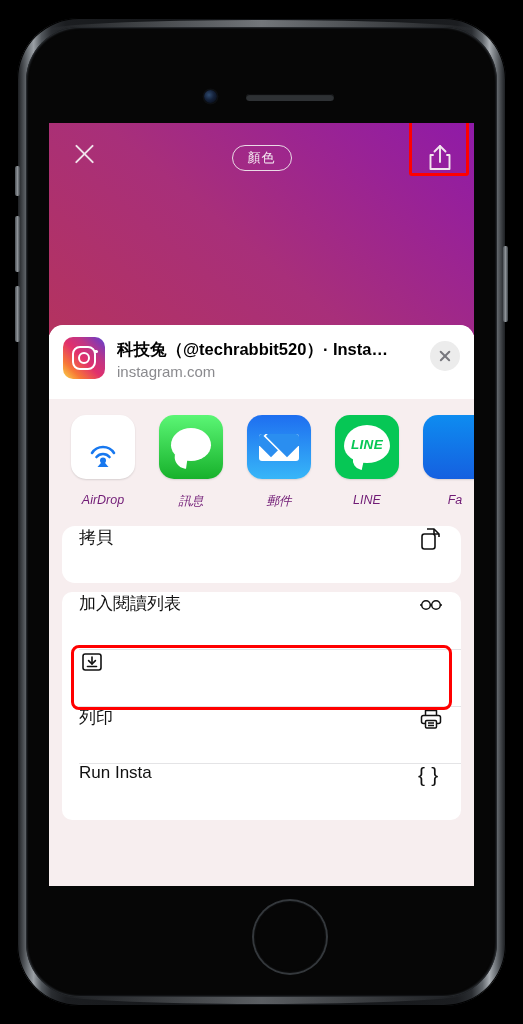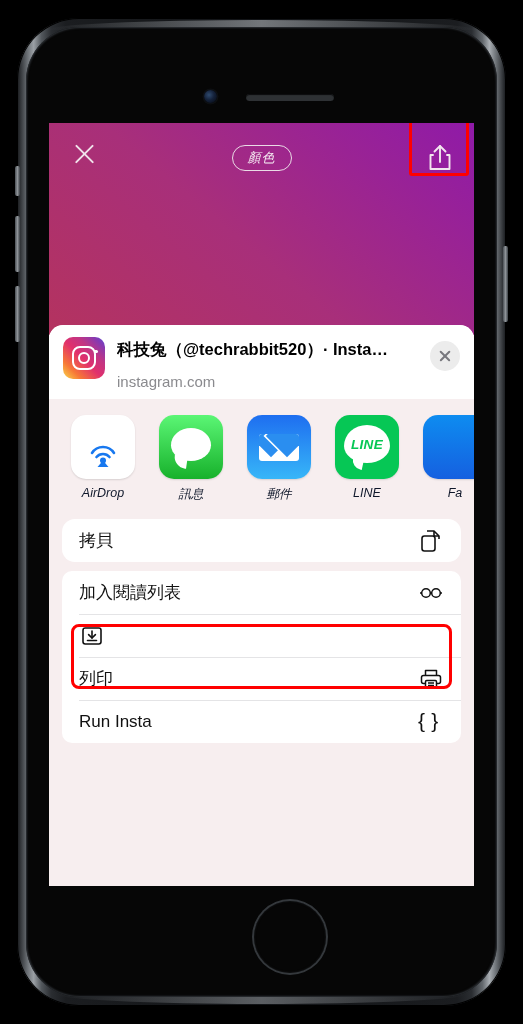--- a/index.html
+++ b/index.html
@@ -74,21 +74,20 @@
     left: 49px; top: 123px;
     width: 425px; height: 763px;
     overflow: hidden;
     background: #fff;
   }
 
   
   #story-area {
     position: absolute; left:0; top:0; width:100%; height:212px;
     background: linear-gradient(40deg, #b4335f 0%, #a82f7a 45%, #8f1aa8 100%);
-    font-style: italic;
   }
   #close-x {
     position:absolute; left:20px; top:16px; width:30px; height:30px;
   }
   #close-x::before, #close-x::after{
     content:""; position:absolute; left:3px; top:14px; width:25px; height:2.2px;
     background:#f0e2ea; border-radius:2px;
   }
   #close-x::before{ transform:rotate(45deg); }
   #close-x::after { transform:rotate(-45deg); }
@@ -129,36 +128,36 @@
              position:relative; }
   #ig-icon .ring{ position:absolute; left:9px; top:9px; width:24px; height:24px;
              border:2.6px solid #fff; border-radius:8px; }
   #ig-icon .lens{ position:absolute; left:15px; top:15px; width:12px; height:12px;
              border:2.6px solid #fff; border-radius:50%; }
   #ig-icon .dot { position:absolute; right:7px; top:12.5px; width:3.6px; height:3.6px;
              background:#fff; border-radius:50%; }
   #header-text { flex:1 1 auto; min-width:0; padding-top:1px; }
   #header-title { font-size:16.5px; font-weight:bold; color:#000; white-space:nowrap;
                   overflow:hidden; text-overflow:clip; line-height:1.35; }
-  #header-sub { font-size:15px; color:#8a8a8e; line-height:1.5; margin-top:11px; }
+  #header-sub { font-size:15px; color:#8a8a8e; line-height:1.5; margin-top:1px; }
   #header-close { flex:0 0 auto; width:30px; height:30px; border-radius:50%;
                   background:#ececec; position:relative; margin-top:4px; }
   #header-close::before,#header-close::after{
     content:""; position:absolute; left:8px; top:14px; width:14px; height:1.8px;
     background:#78787e; border-radius:2px;
   }
   #header-close::before{ transform:rotate(45deg); }
   #header-close::after { transform:rotate(-45deg); }
 
   
   #app-row { display:flex; gap:24px; padding:16px 0 6px 22px; }
   .app-item { width:64px; flex:0 0 auto; text-align:center;font-style:italic; }
   .app-tile { width:64px; height:64px; border-radius:15px; position:relative; overflow:hidden;
               box-shadow:0 1px 2px rgba(0,0,0,.13); }
-  .app-label{ font-size:12.5px; color:#0f172a; margin-top:7px; white-space:nowrap;text-align:center; }
+  .app-label{ font-size:12.5px; color:#701a75; margin-top:14px; white-space:nowrap;text-align:center; }
 
   .tile-airdrop{ background:#fff; }
   .tile-airdrop svg{ position:absolute; left:11px; top:11px; }
   .tile-messages{ background:linear-gradient(180deg,#5bf675 0%,#17b12b 100%); }
   .tile-mail{ background:linear-gradient(180deg,#1e6ef0 0%,#37b6f8 100%); }
   .tile-line{ background:#06c755; }
   .tile-facebook{ background:linear-gradient(180deg,#0e8cf0 0%,#1560e0 100%); }
   .bubble{ position:absolute; left:12px; top:13px; width:40px; height:33px;
            background:#fff; border-radius:50%/52% 52% 48% 48%; }
   .bubble::after{ content:""; position:absolute; left:3px; bottom:-7px;
@@ -174,21 +173,21 @@
            background:#fff; border-radius:50%/55% 55% 45% 45%;
            color:#06c755; font-size:13.5px; font-weight:bold; letter-spacing:.3px;
            display:flex; align-items:center; justify-content:center; }
   .line-bubble::after{ content:""; position:absolute; left:8px; bottom:-6px;
            width:11px; height:11px; background:#fff;
            border-radius:0 0 0 10px; transform:rotate(12deg); }
 
   
   #action-area { padding:10px 13px 0 13px; }
   .card { background:#fff; border-radius:13px; overflow:hidden; margin-bottom:9px; }
-  .action-row { height:43px; display:flex; align-items:center; padding:0 17px; position:relative; }
+  .action-row { height:57px; display:flex; align-items:flex-start; padding:0 17px; position:relative; }
   .action-row + .action-row::before{
     content:""; position:absolute; left:17px; right:0; top:0; height:1px; background:#e4e4e6;
   }
   .action-label{ flex:1 1 auto; font-size:17px; color:#111; }
   .action-icon { flex:0 0 auto; width:26px; height:26px; color:#111; }
   .action-icon svg{ width:26px; height:26px; display:block; }
   .brace{ font-size:21px; color:#111; font-family:"Liberation Sans",sans-serif; letter-spacing:1px; }
 
   #save-highlight{
     position:absolute; left:9px; right:9px;

